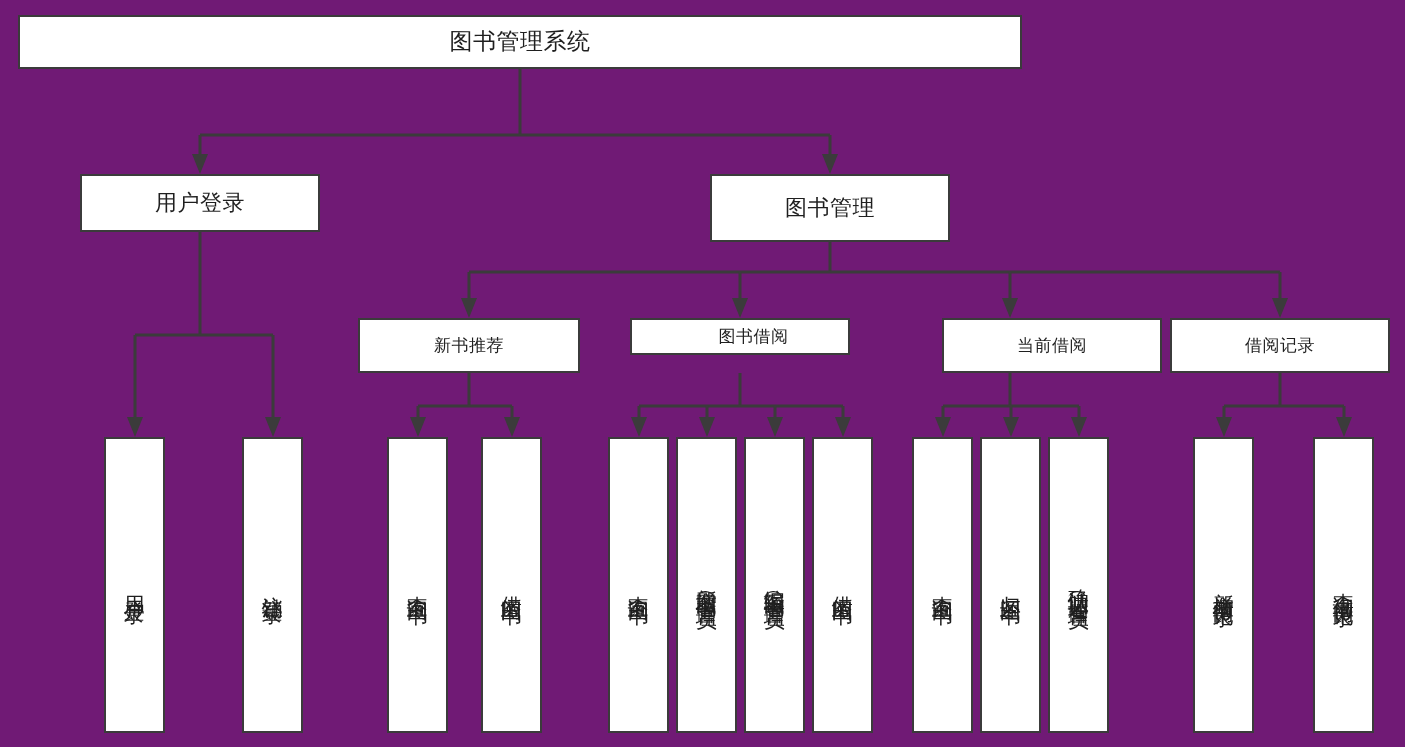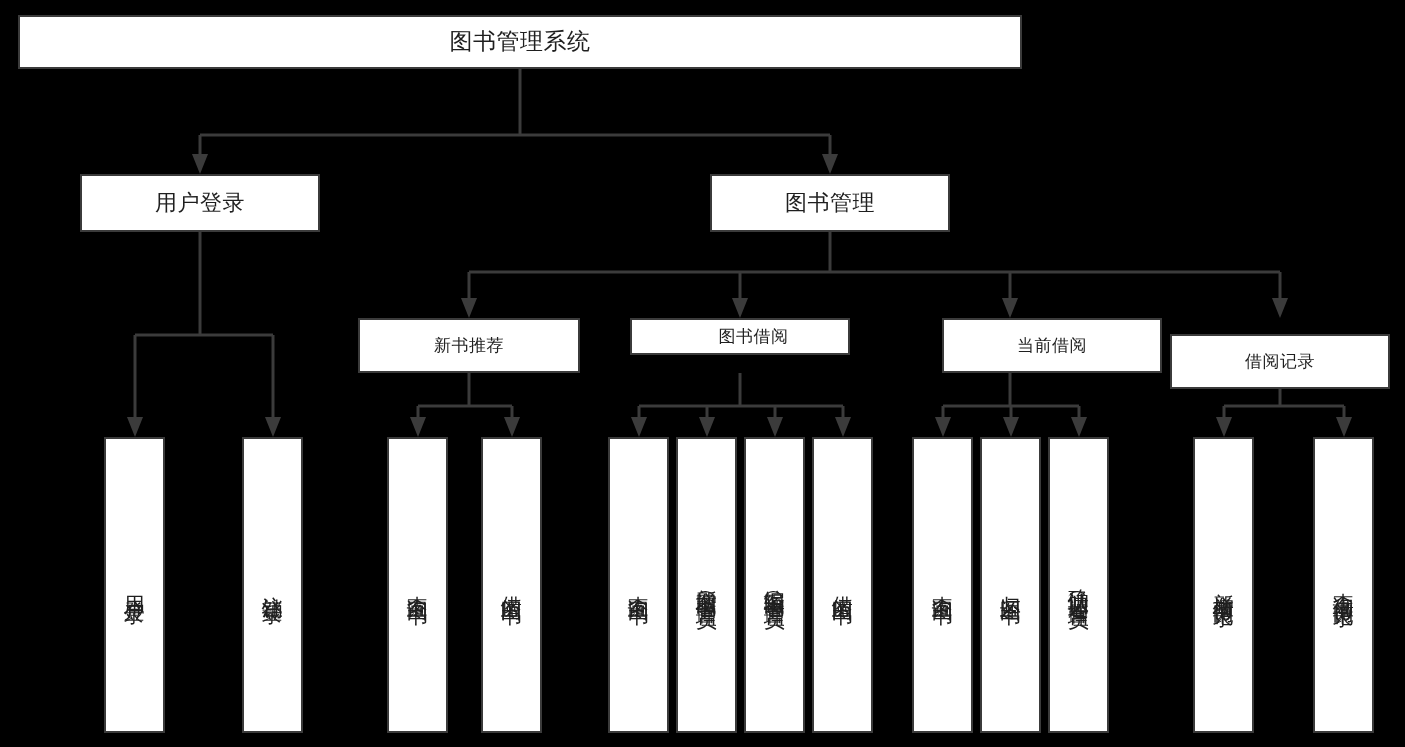--- a/index.html
+++ b/index.html
@@ -7,21 +7,21 @@
     padding: 0;
     background: #ffffff;
   }
   body {
     font-family: "Liberation Sans", "DejaVu Sans", sans-serif;
   }
   #diagram-root {
     position: relative;
     width: 1405px;
     height: 747px;
-    background: #000000;
+    background: #701a75;
     overflow: hidden;
   }
   .node-box {
     position: absolute;
     box-sizing: border-box;
     background: #ffffff;
     border: 2px solid #3b3b3b;
     display: flex;
     align-items: center;
     justify-content: center;
@@ -117,33 +117,33 @@
       <line x1="1344" y1="406" x2="1344" y2="419" stroke="#3b3b3b" stroke-width="3" stroke-linecap="butt"></line>
       <polygon points="1336,417 1352,417 1344,437" fill="#3b3b3b"></polygon>
     </svg>
   <div id="nodes-layer">
       <div class="node-box root" style="left: 18px; top: 15px; width: 1004px; height: 54px;">
         <div class="node-label">图书管理系统</div>
       </div>
       <div class="node-box level1" style="left: 80px; top: 174px; width: 240px; height: 58px;">
         <div class="node-label">用户登录</div>
       </div>
-      <div class="node-box level1" style="left: 710px; top: 174px; width: 240px; height: 58px;">
+      <div class="node-box level1" style="left: 710px; top: 174px; width: 240px; height: 68px;">
         <div class="node-label">图书管理</div>
       </div>
       <div class="node-box level2" style="left: 358px; top: 318px; width: 222px; height: 55px;">
         <div class="node-label">新书推荐</div>
       </div>
       <div class="node-box level2" style="left: 630px; top: 318px; width: 220px; height: 37px; padding-left: 27px;">
         <div class="node-label">图书借阅</div>
       </div>
       <div class="node-box level2" style="left: 900px; top: 318px; width: 220px; height: 55px; margin-left: 42px;">
         <div class="node-label">当前借阅</div>
       </div>
-      <div class="node-box level2" style="left: 1170px; top: 318px; width: 220px; height: 55px; margin-top: 16px;">
+      <div class="node-box level2" style="left: 1170px; top: 318px; width: 220px; height: 55px;">
         <div class="node-label">借阅记录</div>
       </div>
       <div class="node-box leaf" style="left: 104px; top: 437px; width: 61px; height: 296px;">
         <div class="node-label vertical">用户登录</div>
       </div>
       <div class="node-box leaf" style="left: 242px; top: 437px; width: 61px; height: 296px;">
         <div class="node-label vertical">注销登录</div>
       </div>
       <div class="node-box leaf" style="left: 387px; top: 437px; width: 61px; height: 296px;">
         <div class="node-label vertical">查询图书</div>

